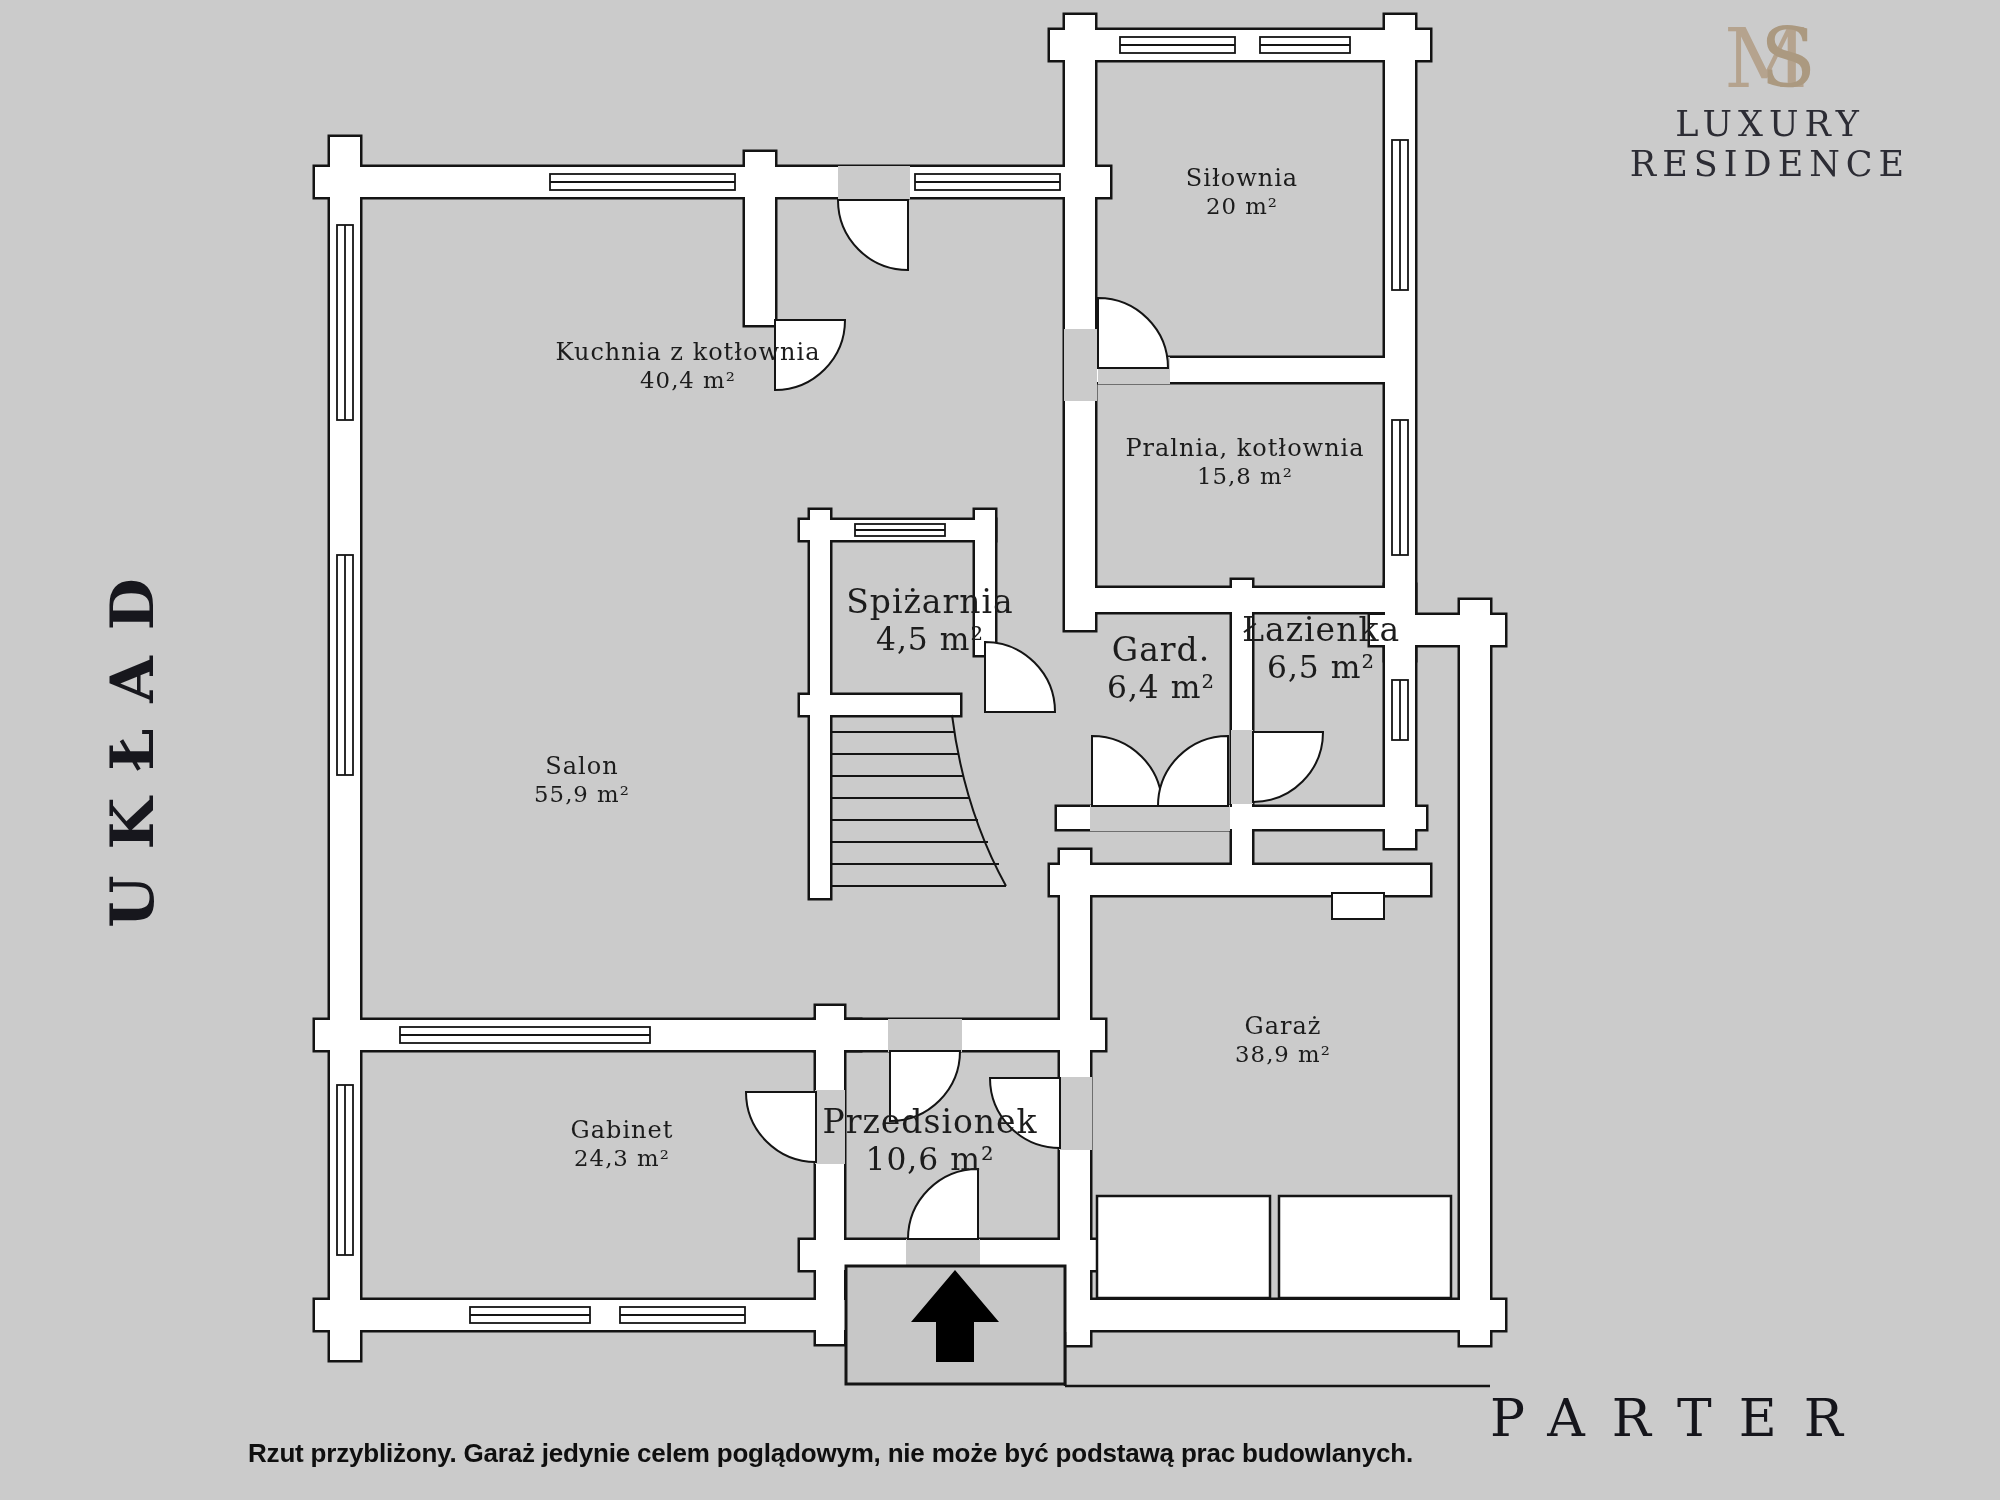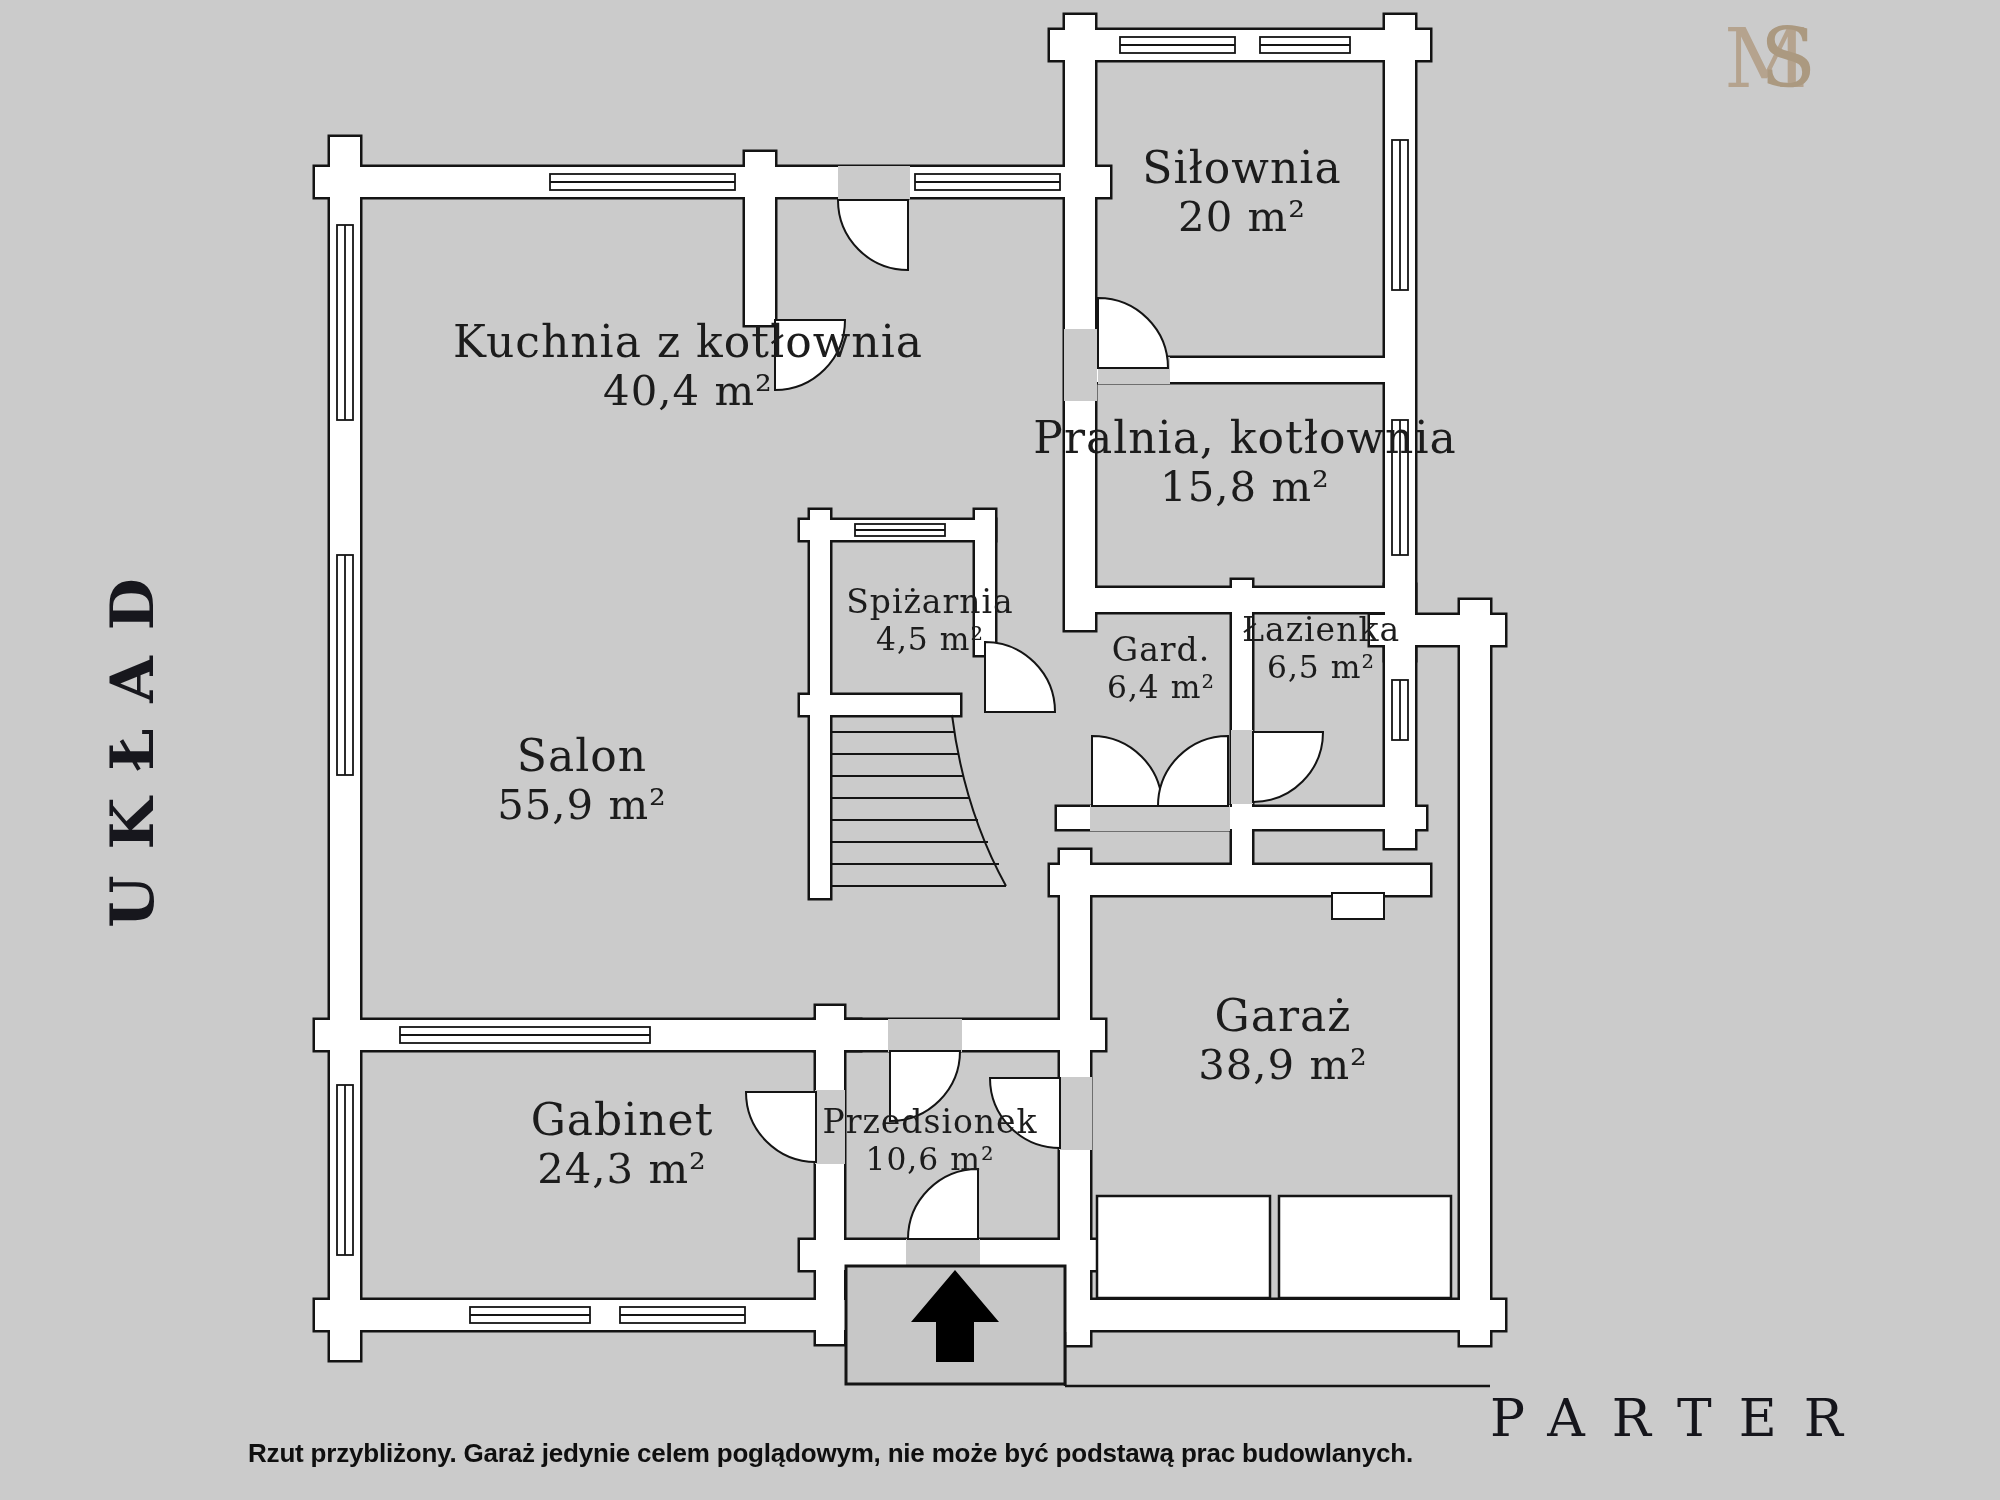--- a/index.html
+++ b/index.html
@@ -4,21 +4,21 @@
 <style>
   html,body{margin:0;padding:0;}
   body{
     width:2000px;height:1500px;position:relative;overflow:hidden;
     background:#cbcbcb;font-family:"DejaVu Serif",serif;
   }
   svg{position:absolute;left:0;top:0;}
   .room-label{
     position:absolute;transform:translate(-50%,-50%);
     text-align:center;color:#1c1c1c;line-height:1.16;white-space:nowrap;
-    font-size:44px;letter-spacing:1px;
+    font-size:24px;letter-spacing:1px;
   }
   .room-label.sm{font-size:33px;}
   .room-label .rname,.room-label .rarea{display:block;}
   .room-label .rarea{font-size:0.95em;}
   .side-label{
     position:absolute;left:132px;top:740px;
     transform:translate(-50%,-50%) rotate(-90deg);
     font-size:60px;letter-spacing:26px;font-weight:600;color:#17171d;
   }
   .logo{position:absolute;left:1560px;top:18px;width:420px;text-align:center;}
@@ -224,17 +224,18 @@
   </div>
 <div class="room-label sm" style="left:930px;top:1140px;">
     <span class="rname">Przedsionek</span>
     <span class="rarea">10,6 m²</span>
   </div>
 
 <div class="side-label">UKŁAD</div>
 
 <div class="logo">
   <div class="monogram"><span class="mg-m">M</span><span class="mg-s">S</span></div>
+  <div class="brand-name">LUXURY RESIDENCE</div>
 </div>
 
 <div class="floor-label">PARTER</div>
 
 <div class="disclaimer">Rzut przybliżony. Garaż jedynie celem poglądowym, nie może być podstawą prac budowlanych.</div>
 
 </body></html>

